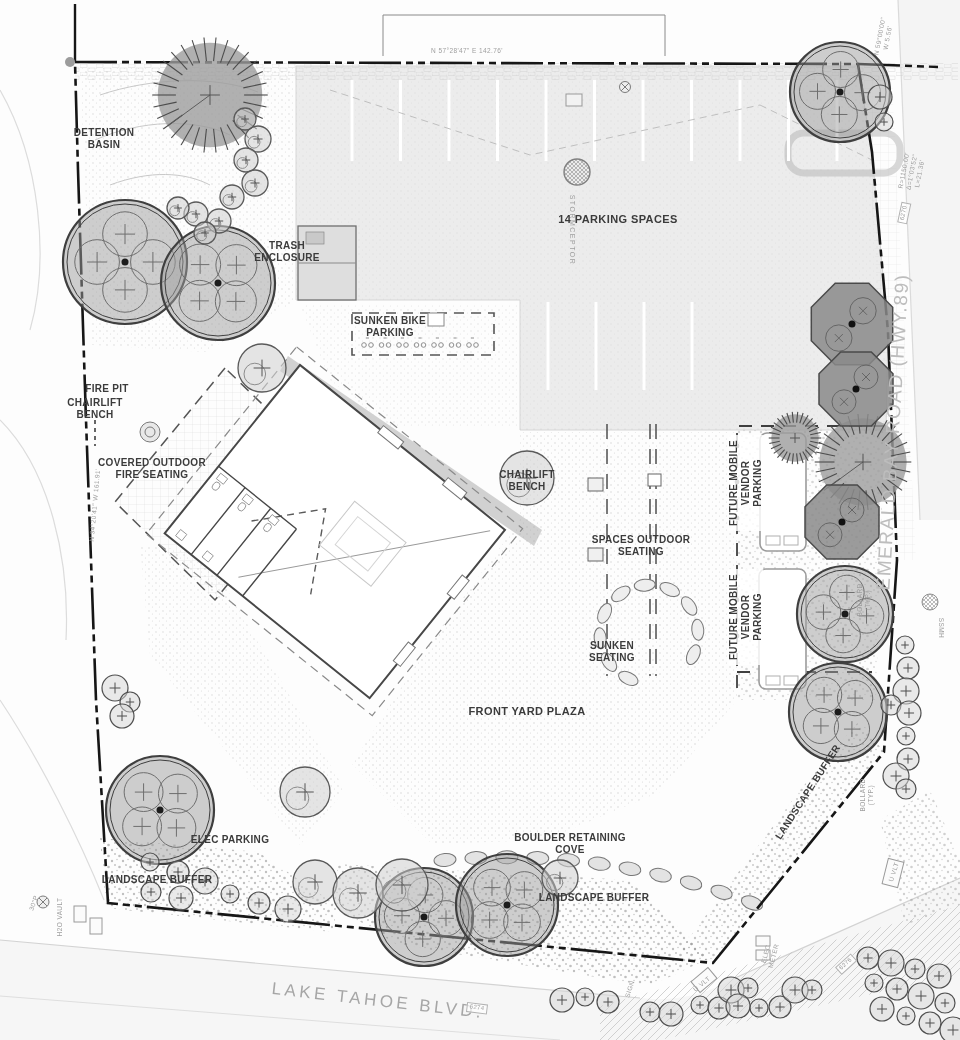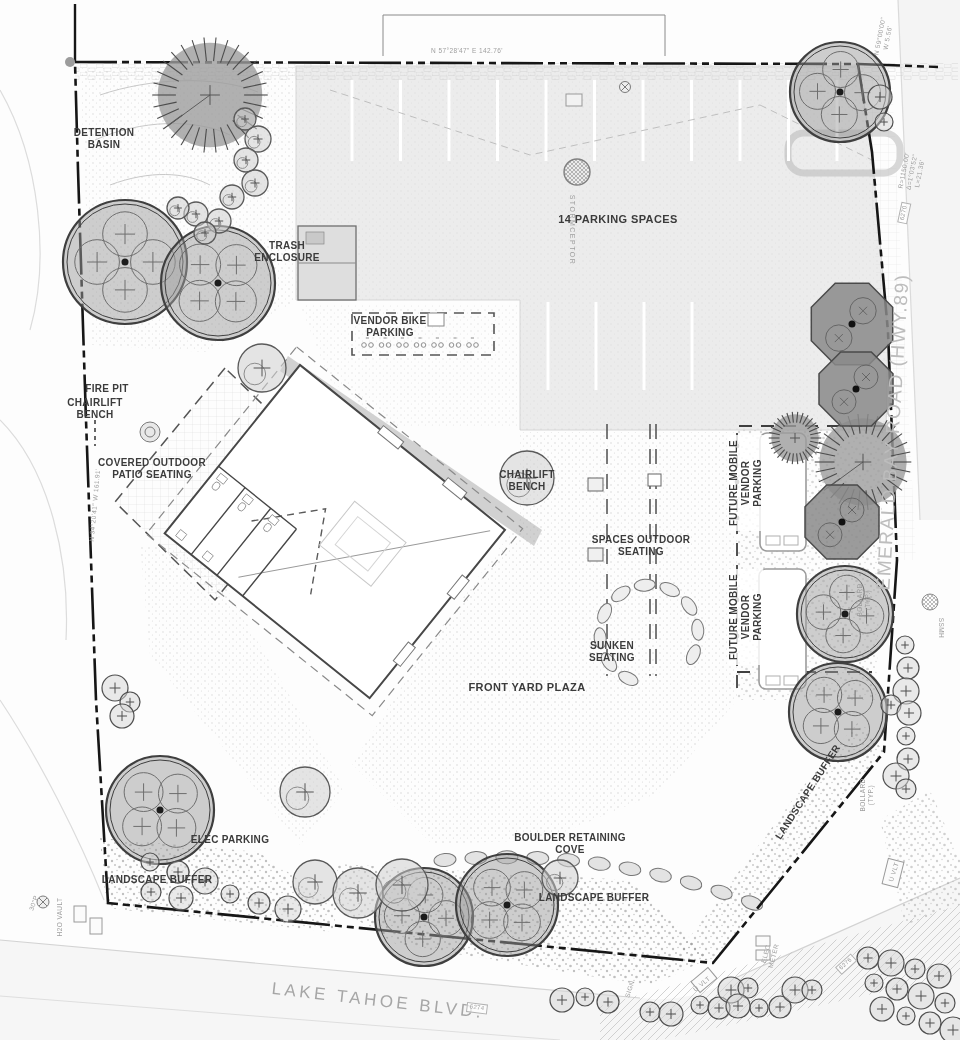--- a/index.html
+++ b/index.html
@@ -765,29 +765,29 @@
           <path d="M282.54,909 H293.46 M288,903.54 V914.46" stroke="#4f4f4f" stroke-width="1" fill="none"></path>
         </g>
       </g>
 </svg>
 
 <div>
   <div class="lbl" style="left:104px;top:139px;width:76px">DETENTION BASIN</div>
   <div class="lbl" style="left:287px;top:252px;width:96px">TRASH ENCLOSURE</div>
   <div class="lbl nw" style="left:107px;top:389px">FIRE PIT</div>
   <div class="lbl" style="left:95px;top:409px;width:78px">CHAIRLIFT BENCH</div>
-  <div class="lbl" style="left:152px;top:469px;width:122px">COVERED OUTDOOR PATIO SEATING</div>
+  <div class="lbl" style="left:152px;top:469px;width:122px">COVERED OUTDOOR FIRE SEATING</div>
   <div class="lbl nw mid" style="left:618px;top:219px">14 PARKING SPACES</div>
-  <div class="lbl" style="left:390px;top:327px;width:100px">VENDOR BIKE PARKING</div>
+  <div class="lbl" style="left:390px;top:327px;width:100px">SUNKEN BIKE PARKING</div>
   <div class="lbl" style="left:527px;top:481px;width:78px">CHAIRLIFT BENCH</div>
   <div class="lbl" style="left:641px;top:546px;width:126px">SPACES OUTDOOR SEATING</div>
   <div class="lbl wbg" style="left:746px;top:483px;width:92px;transform:translate(-50%,-50%) rotate(-90deg)">FUTURE MOBILE VENDOR PARKING</div>
   <div class="lbl wbg" style="left:746px;top:617px;width:92px;transform:translate(-50%,-50%) rotate(-90deg)">FUTURE MOBILE VENDOR PARKING</div>
   <div class="lbl" style="left:612px;top:652px;width:66px">SUNKEN SEATING</div>
-  <div class="lbl nw mid" style="left:527px;top:687px">FRONT YARD PLAZA</div>
+  <div class="lbl nw mid" style="left:527px;top:711px">FRONT YARD PLAZA</div>
   <div class="lbl nw" style="left:230px;top:840px">ELEC PARKING</div>
   <div class="lbl nw" style="left:157px;top:880px">LANDSCAPE BUFFER</div>
   <div class="lbl" style="left:570px;top:844px;width:132px">BOULDER RETAINING COVE</div>
   <div class="lbl nw" style="left:594px;top:898px">LANDSCAPE BUFFER</div>
   <div class="lbl nw" style="left:808px;top:792px;transform:translate(-50%,-50%) rotate(-57deg)">LANDSCAPE BUFFER</div>
   <div class="roadname" style="left:378px;top:1001px">LAKE TAHOE BLVD.</div>
   <div class="hwy" style="left:893px;top:432px">EMERALD BAY ROAD (HWY.89)</div>
 
   <div class="tiny" style="left:467px;top:51px;white-space:nowrap">N 57°28'47" E   142.76'</div>
   <div class="tiny" style="left:95px;top:505px;white-space:nowrap;transform:translate(-50%,-50%) rotate(-85deg)">N 34°20'41" W  161.91'</div>

